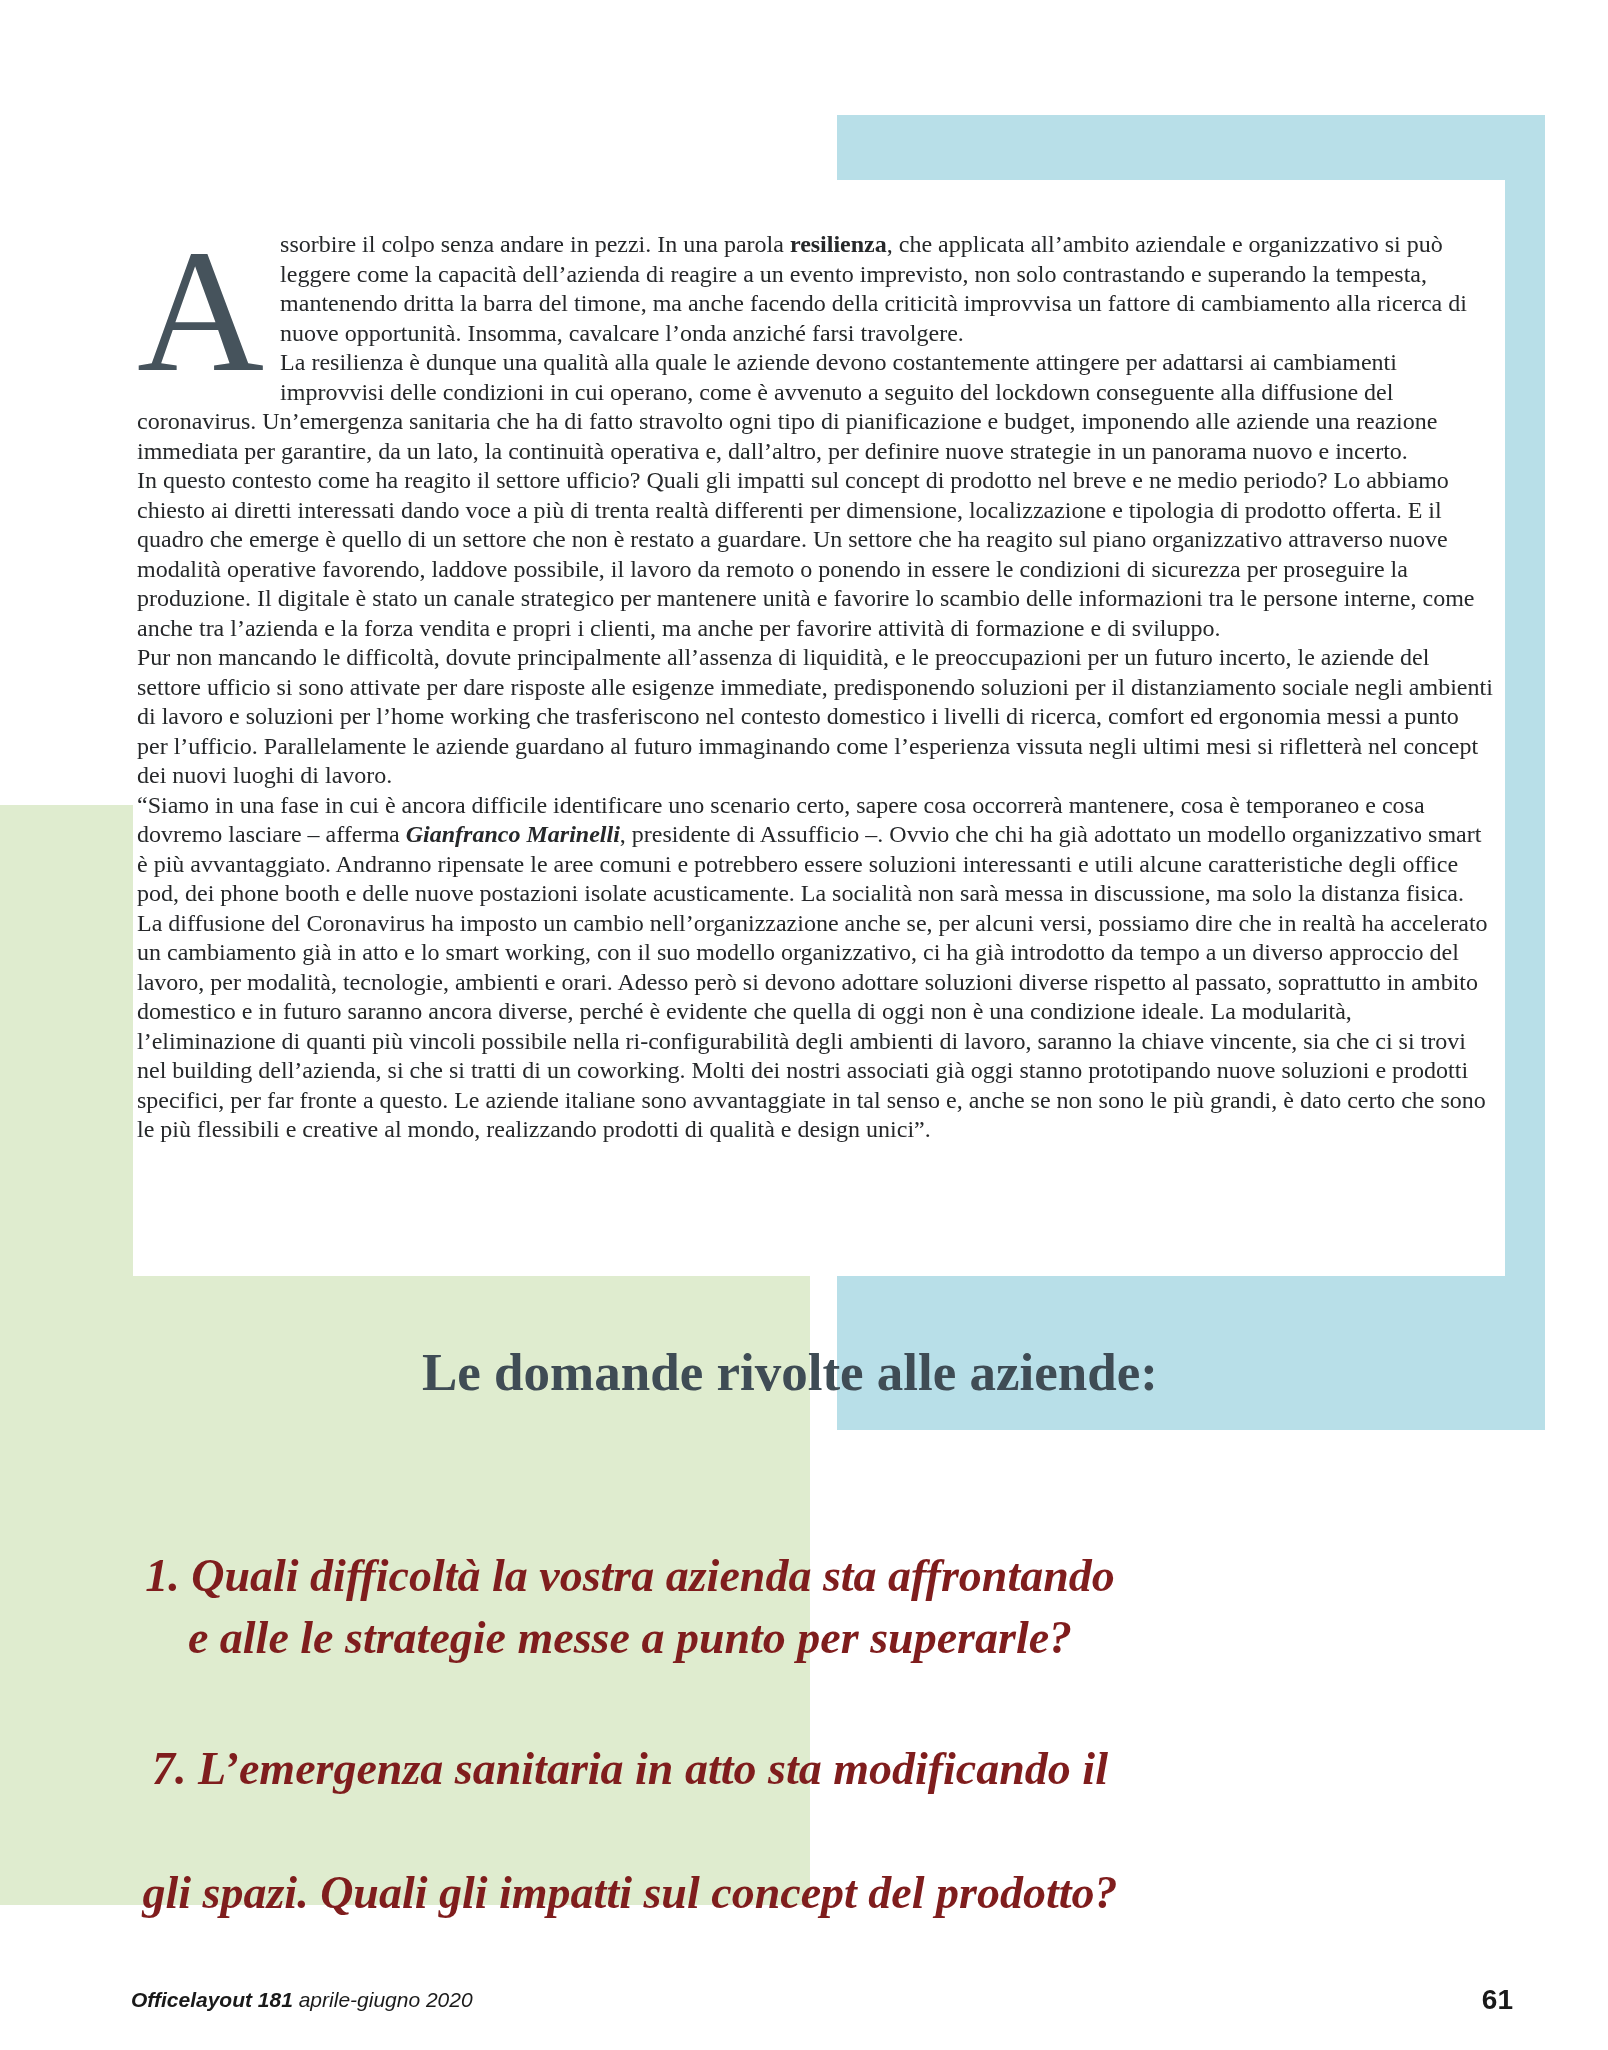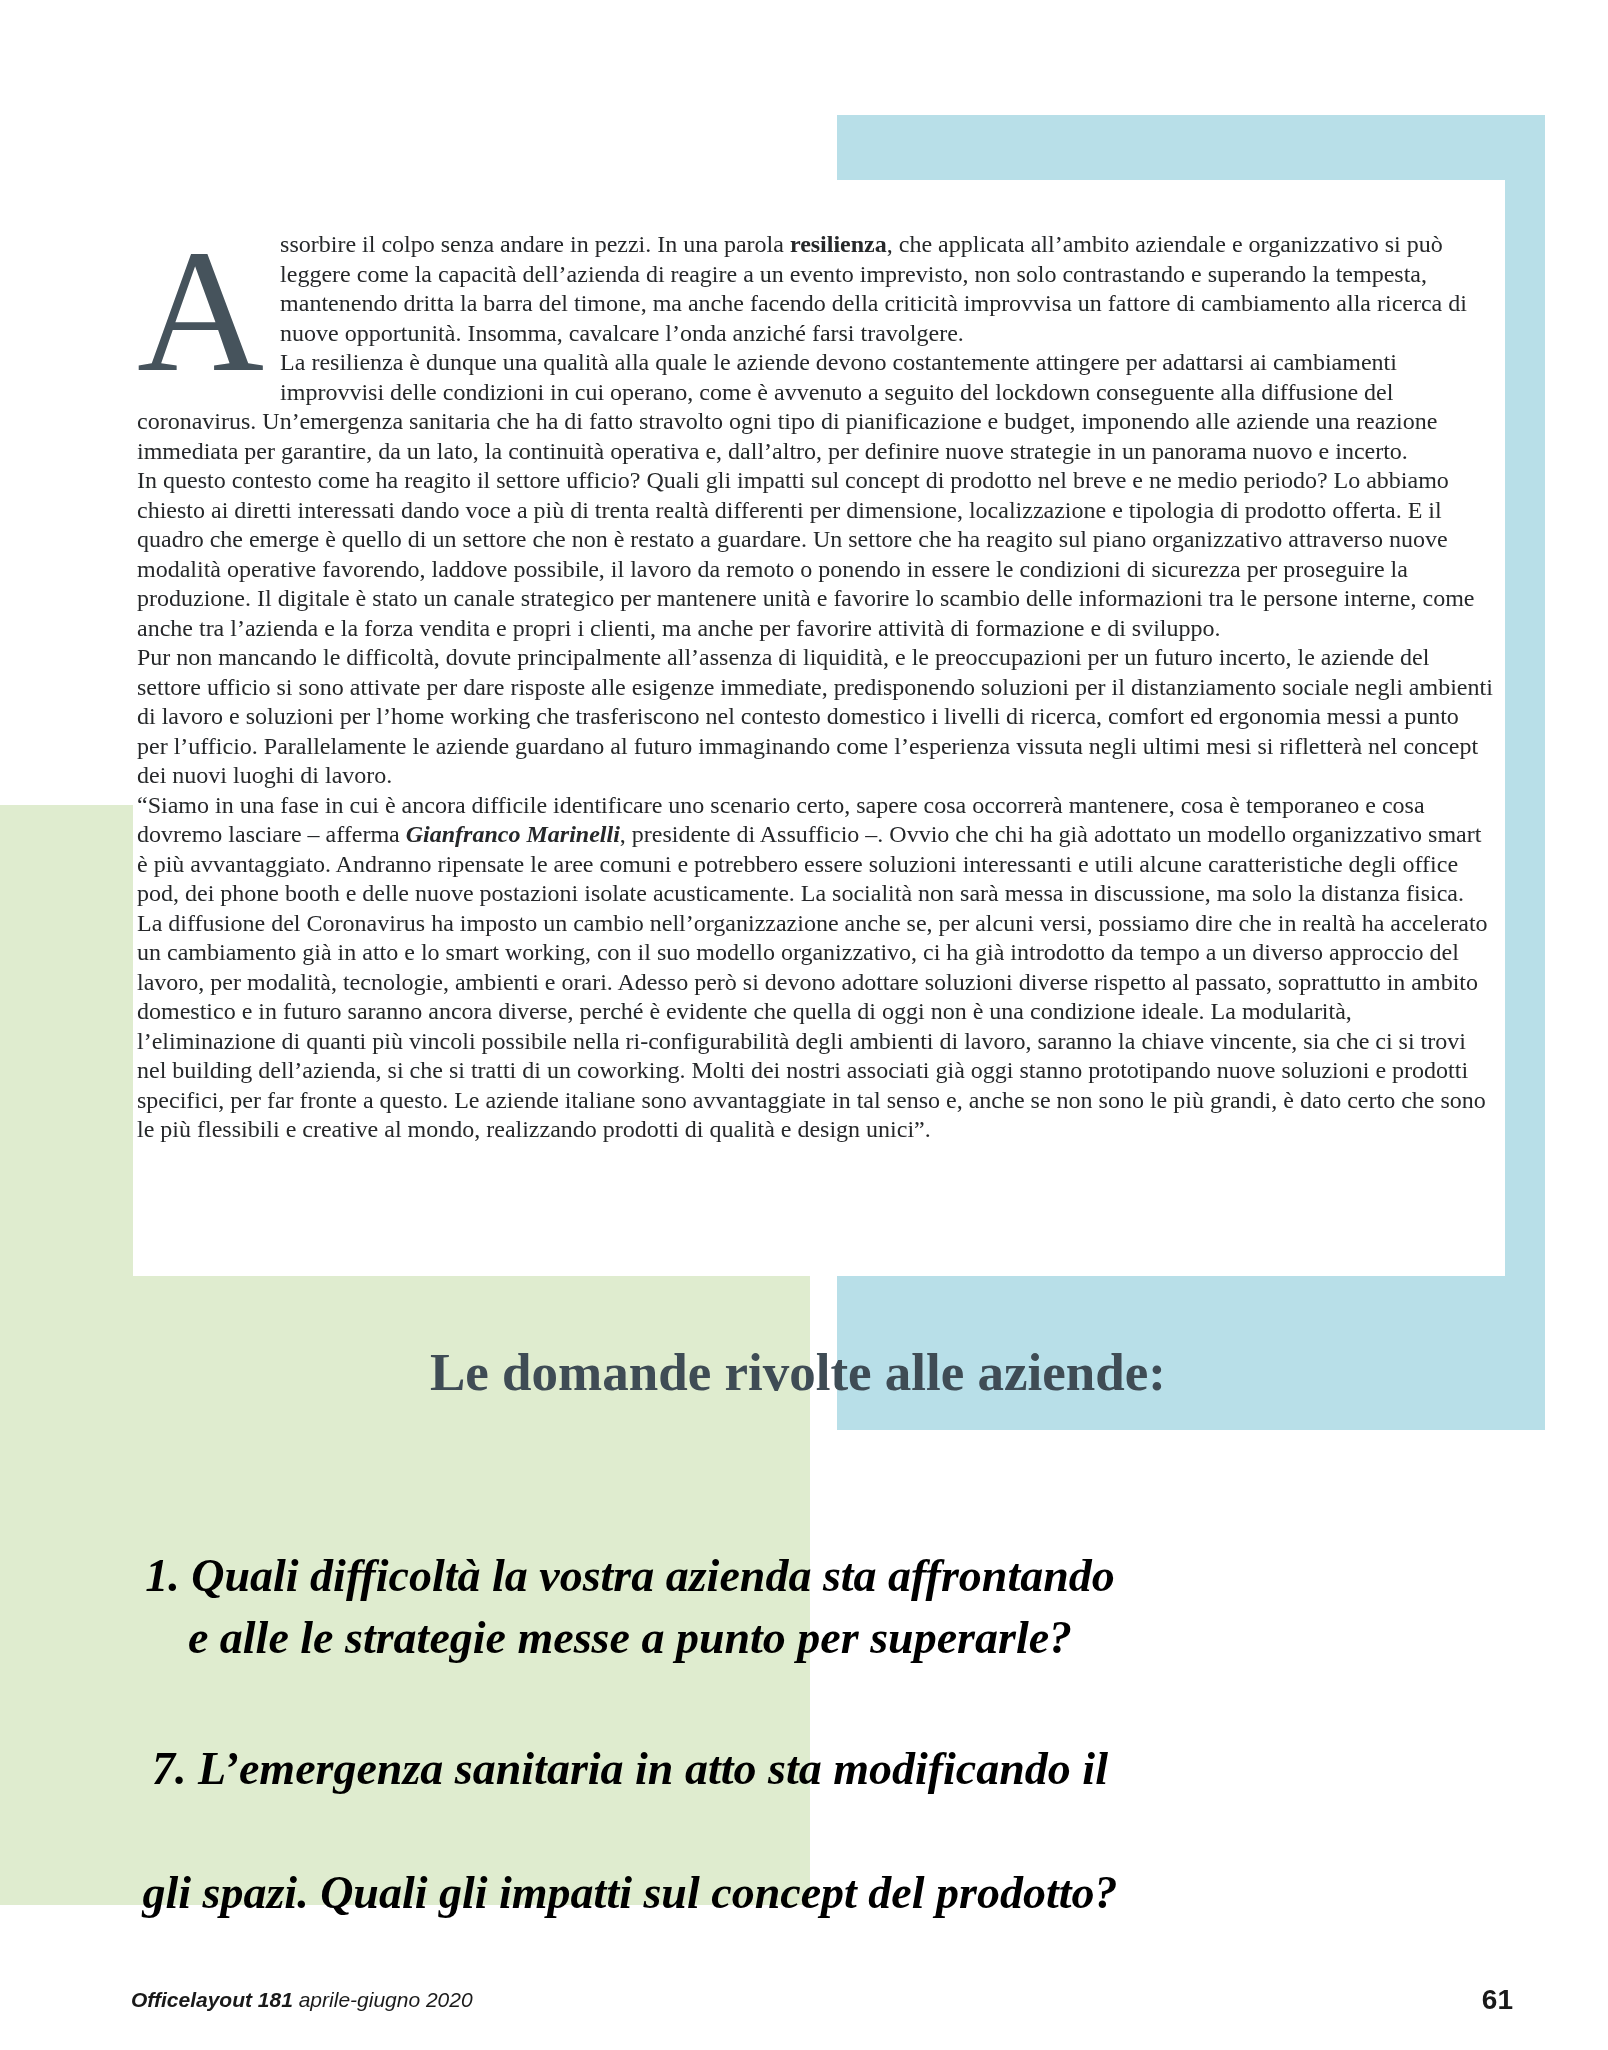--- a/index.html
+++ b/index.html
@@ -39,37 +39,37 @@
     font-size: 176px;
     line-height: 146px;
     padding: 8px 16px 0 0;
     color: #46535c;
     font-family: "Liberation Serif", serif;
   }
   .author-name { font-weight: bold; font-style: italic; }
   .author-role { }
   .q-heading {
     position: absolute;
-    left: 8px; top: 1342px; width: 1580px;
+    left: 0; top: 1342px; width: 1580px;
     text-align: center;
     font-family: "Liberation Serif", serif;
     font-weight: bold;
     font-size: 53px;
     color: #3f4c55;
     margin: 0;
   }
   .question {
     position: absolute;
     text-align: center;
     font-family: "Liberation Serif", serif;
     font-style: italic;
     font-weight: bold;
     font-size: 46px;
     line-height: 62px;
-    color: #000000;
+    color: #7f1d1d;
     margin: 0;
   }
   .question-1 { left: 60px; top: 1545px; width: 1140px; }
   .question-2 { left: 30px; top: 1738px; width: 1200px; }
   .footer-left {
     position: absolute;
     left: 131px; top: 1988px;
     font-family: "Liberation Sans", sans-serif;
     font-size: 21px;
     color: #1a1a1a;

